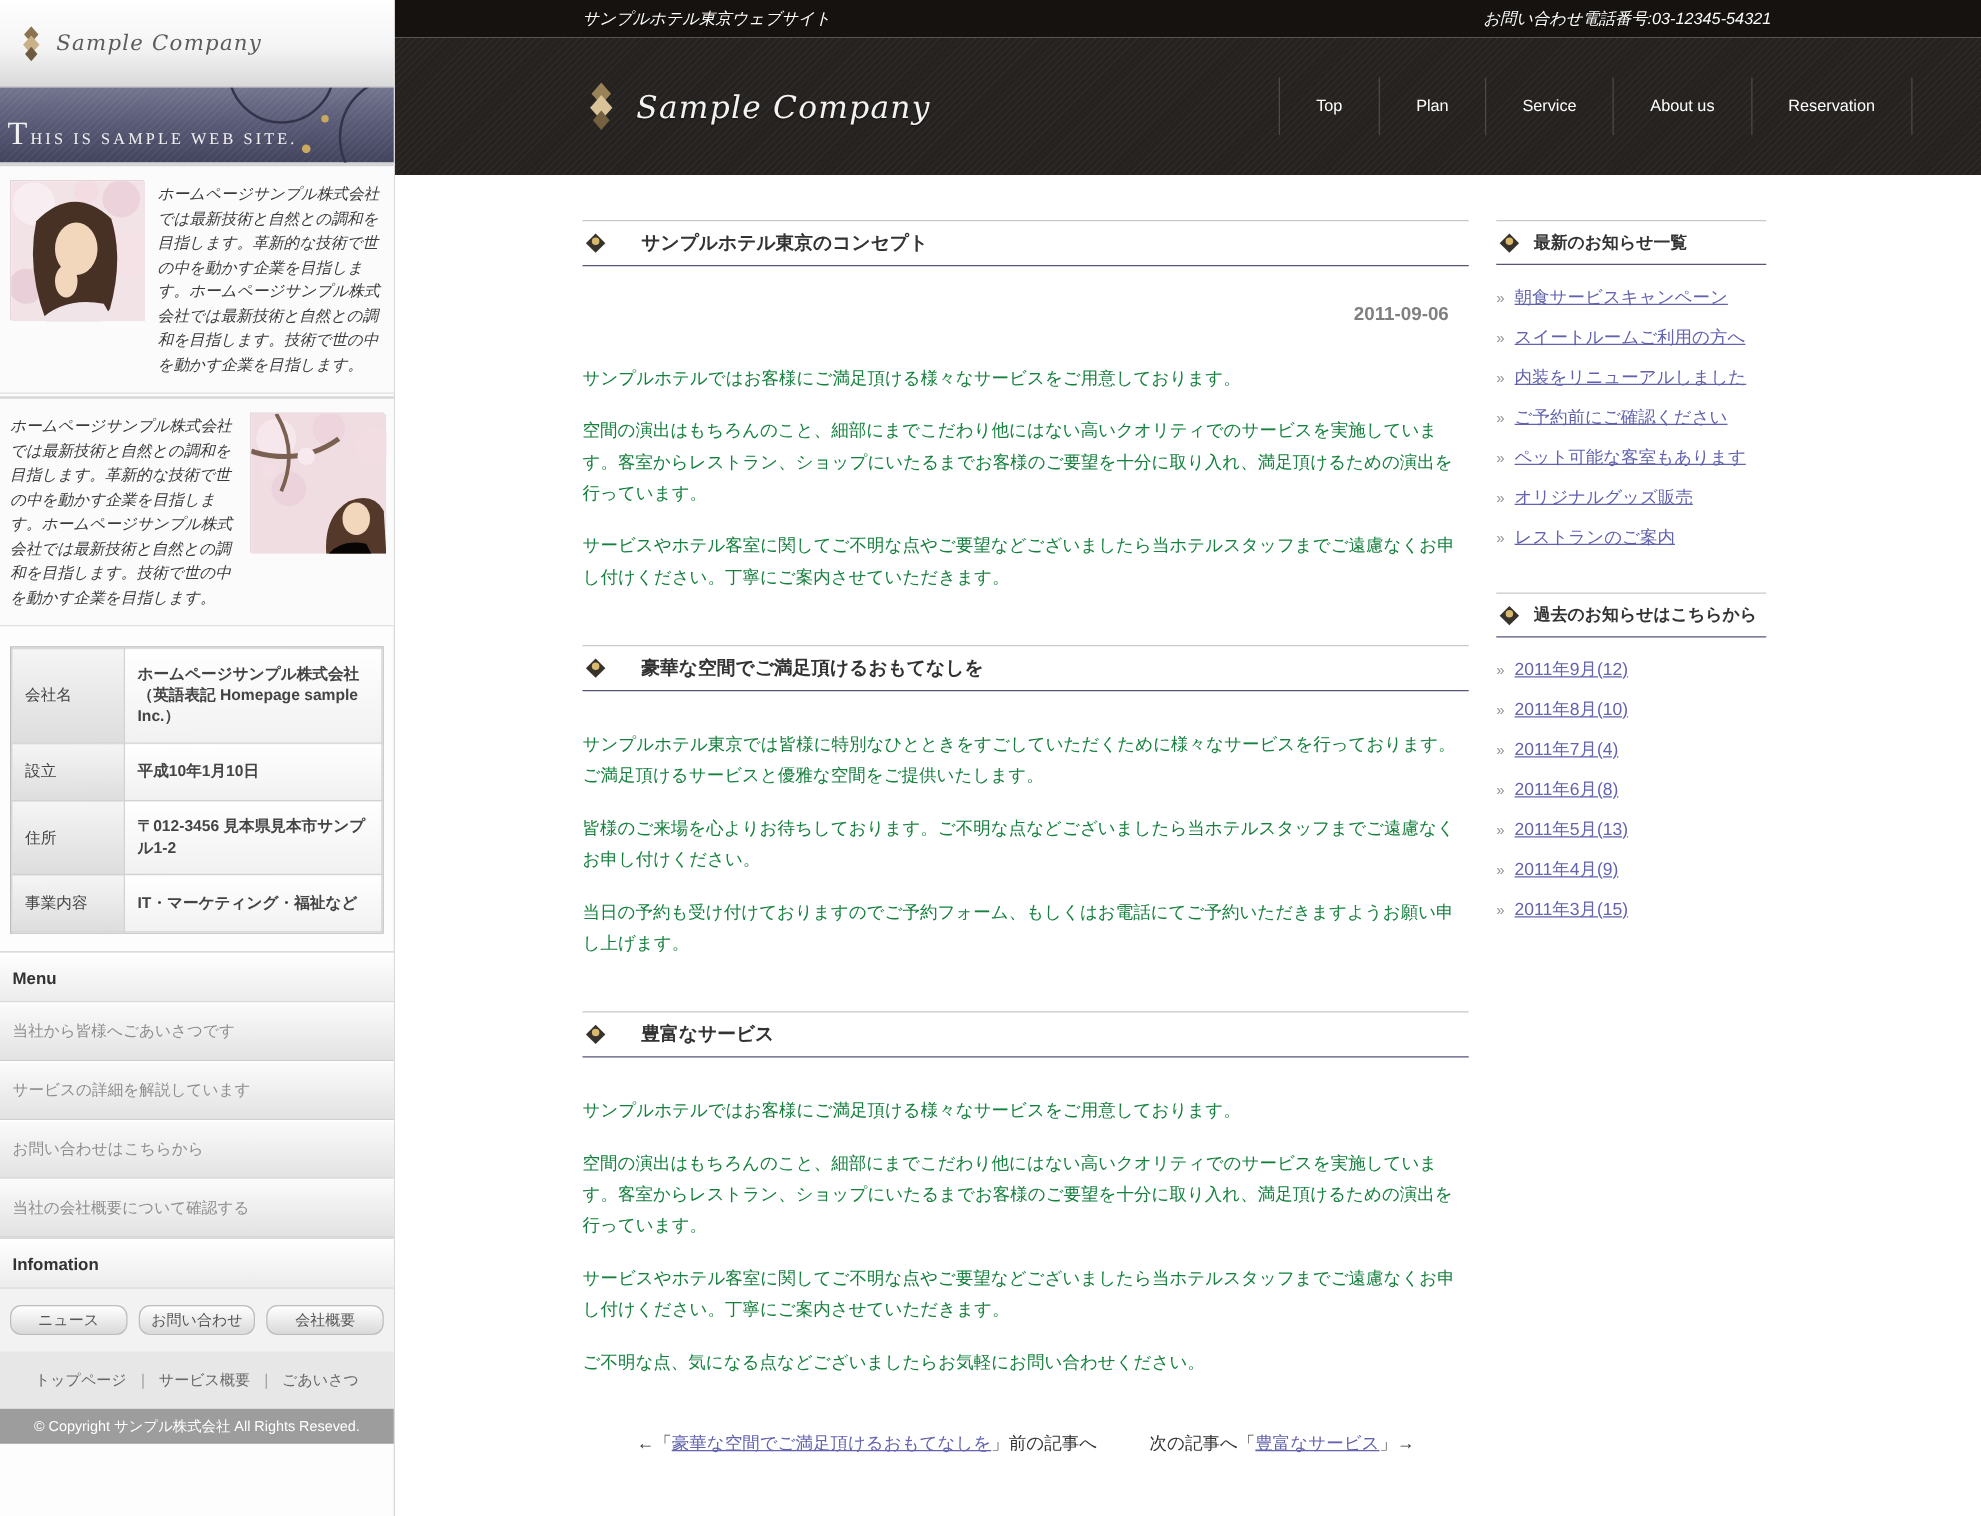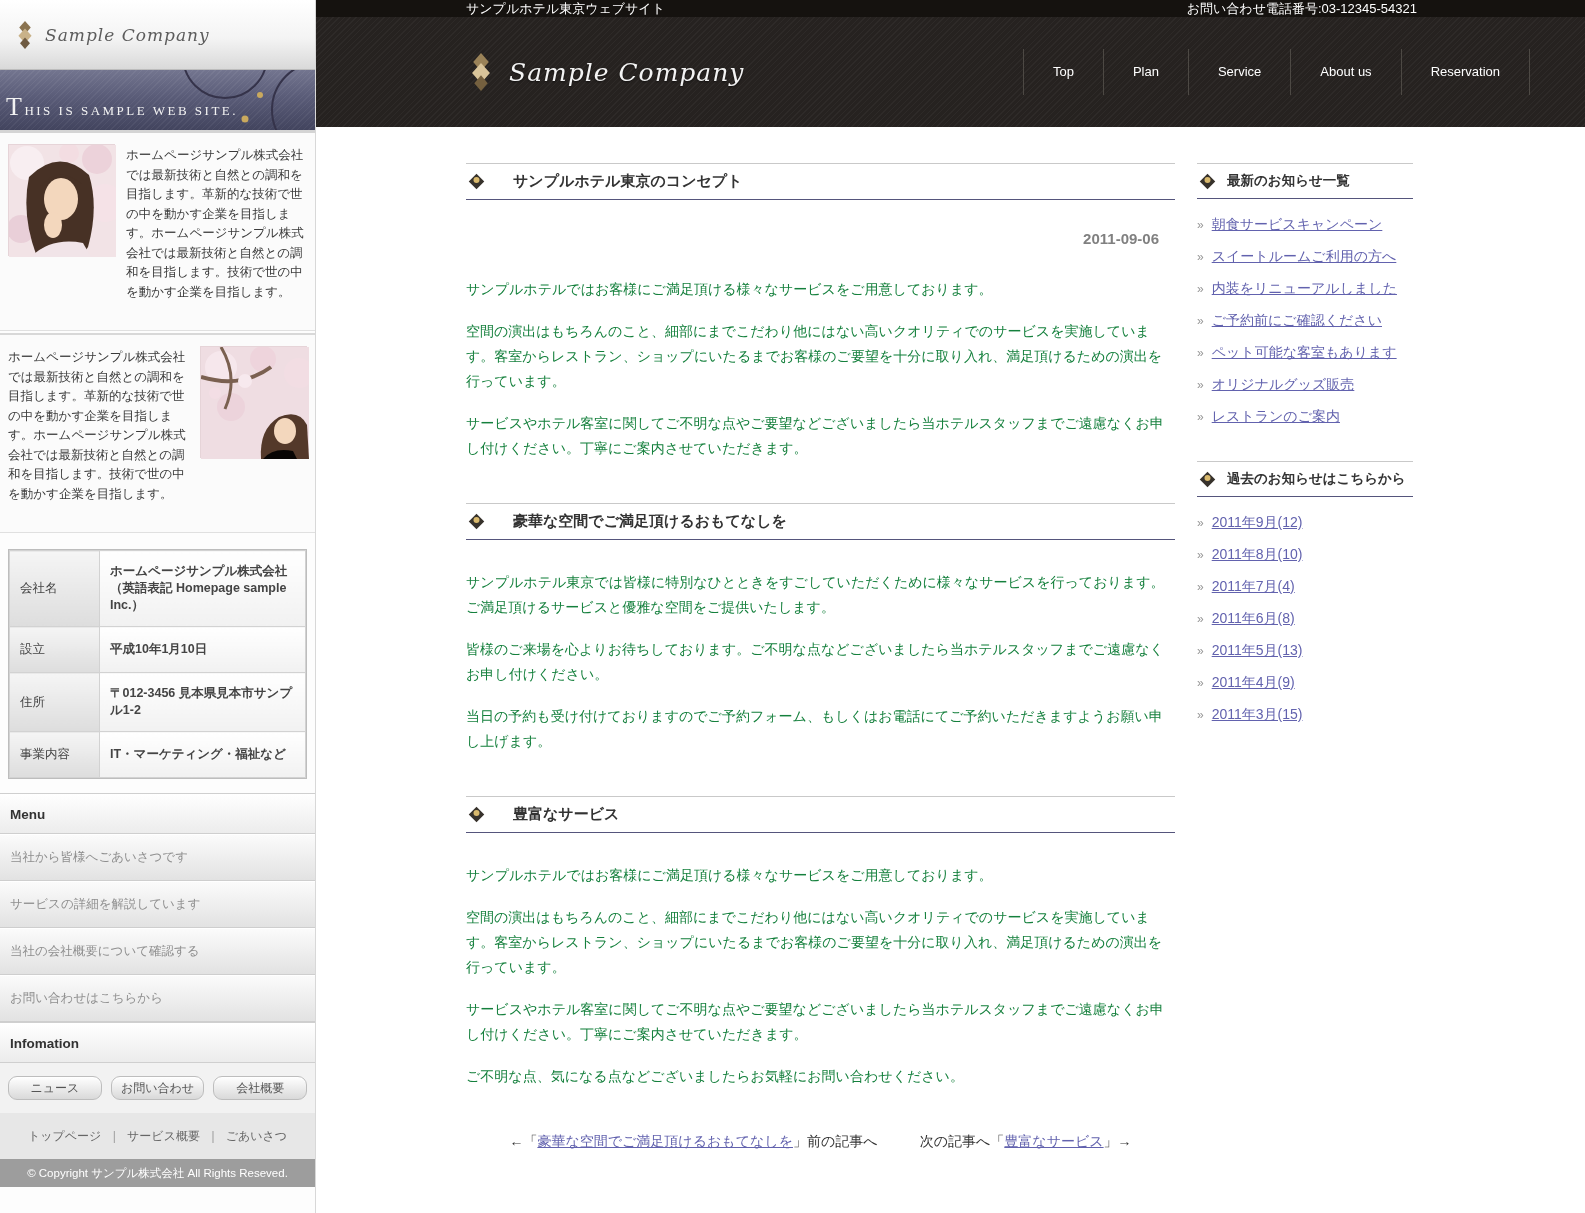--- a/index.html
+++ b/index.html
@@ -30,21 +30,21 @@
     content:""; position:absolute; inset:0;
     background:repeating-linear-gradient(135deg, rgba(255,255,255,0.05) 0 1px, transparent 1px 4px);
   }
   .banner-text {
     position:relative; z-index:2; color:#f2f2f2; font-family:"Liberation Serif","DejaVu Serif",serif;
     font-size:13px; letter-spacing:2.5px;
   }
   .banner-text::first-letter { font-size:26px; }
   .banner-deco { position:absolute; right:0; top:0; z-index:1; }
 
-  .sb-profile { display:flex; gap:11px; padding:11px 8px 28px; border-bottom:1px solid #e0e0e0; background:#fbfbfb; }
+  .sb-profile { display:flex; gap:11px; padding:11px 8px 12px; border-bottom:1px solid #e0e0e0; background:#fbfbfb;font-style:italic; }
   .sb-profile.alt { border-top:2px solid #d8d8d8; margin-top:2px; }
   .sb-profile .photo { flex:0 0 auto; width:107px; height:112px; border:1px solid #e6d4d8; }
   .sb-profile .ptext { font-size:12.5px; line-height:19.5px; color:#3a3a3a; padding-top:2px; }
 
   .sb-table-wrap { margin:16px 8px 14px; border:1px solid #bdbdbd; background:#fff; }
   .sb-table { width:100%; border-collapse:collapse; }
   .sb-table th {
     width:90px; font-weight:normal; text-align:left; vertical-align:middle;
     padding:14px 10px; font-size:12.5px; color:#444;
     background:linear-gradient(180deg,#f5f5f5,#dddddd); border:1px solid #d2d2d2;
@@ -78,23 +78,23 @@
   .sb-links .sep { margin:0 7px; color:#888; }
   .sb-copy { background:#9d9d9d; color:#fff; text-align:center; font-size:11.5px; padding:7px 0 6px; }
 
   
   .main-col { flex:1; display:flex; flex-direction:column; background:#fff; }
   .hatch {
     background-color:#262220;
     background-image:repeating-linear-gradient(135deg, rgba(255,255,255,0.035) 0 1px, transparent 1px 4px);
   }
   .topbar {
-    height:17px; background:#15120f; color:#fff; font-size:13px;
+    height:30px; background:#15120f; color:#fff; font-size:13px;
     display:flex; align-items:center; justify-content:space-between;
-    padding:0 168px 0 150px; flex:0 0 auto;
+    padding:0 168px 0 150px; flex:0 0 auto;font-style:italic;
   }
   .site-header { height:110px; display:flex; align-items:center; justify-content:space-between; padding:0 55px 0 150px; flex:0 0 auto; }
   .hdr-logo { display:flex; align-items:center; gap:13px; cursor:pointer; }
   .hdr-logo .logo-text {
     font-family:"DejaVu Serif","Liberation Serif",serif; font-style:italic;
     font-size:25px; color:#f3f3f3; letter-spacing:1px; text-shadow:0 1px 2px rgba(0,0,0,0.6);
   }
   .header-nav { display:flex; align-items:center; }
   .nav-item {
     padding:0 29px; line-height:46px; color:#fff; font-size:13px; cursor:pointer;
@@ -215,22 +215,22 @@
             <th>事業内容</th>
             <td>IT・マーケティング・福祉など</td>
           </tr>
         </tbody>
       </table>
     </div>
 
     <div class="sb-sec-title">Menu</div>
     <div class="sb-menu-item">当社から皆様へごあいさつです</div>
     <div class="sb-menu-item">サービスの詳細を解説しています</div>
+    <div class="sb-menu-item">お問い合わせはこちらから</div>
     <div class="sb-menu-item">当社の会社概要について確認する</div>
-    <div class="sb-menu-item">お問い合わせはこちらから</div>
 
     <div class="sb-sec-title">Infomation</div>
 
     <div class="sb-buttons">
       <div class="sb-btn">ニュース</div>
       <div class="sb-btn">お問い合わせ</div>
       <div class="sb-btn">会社概要</div>
     </div>
 
     <div class="sb-links">

